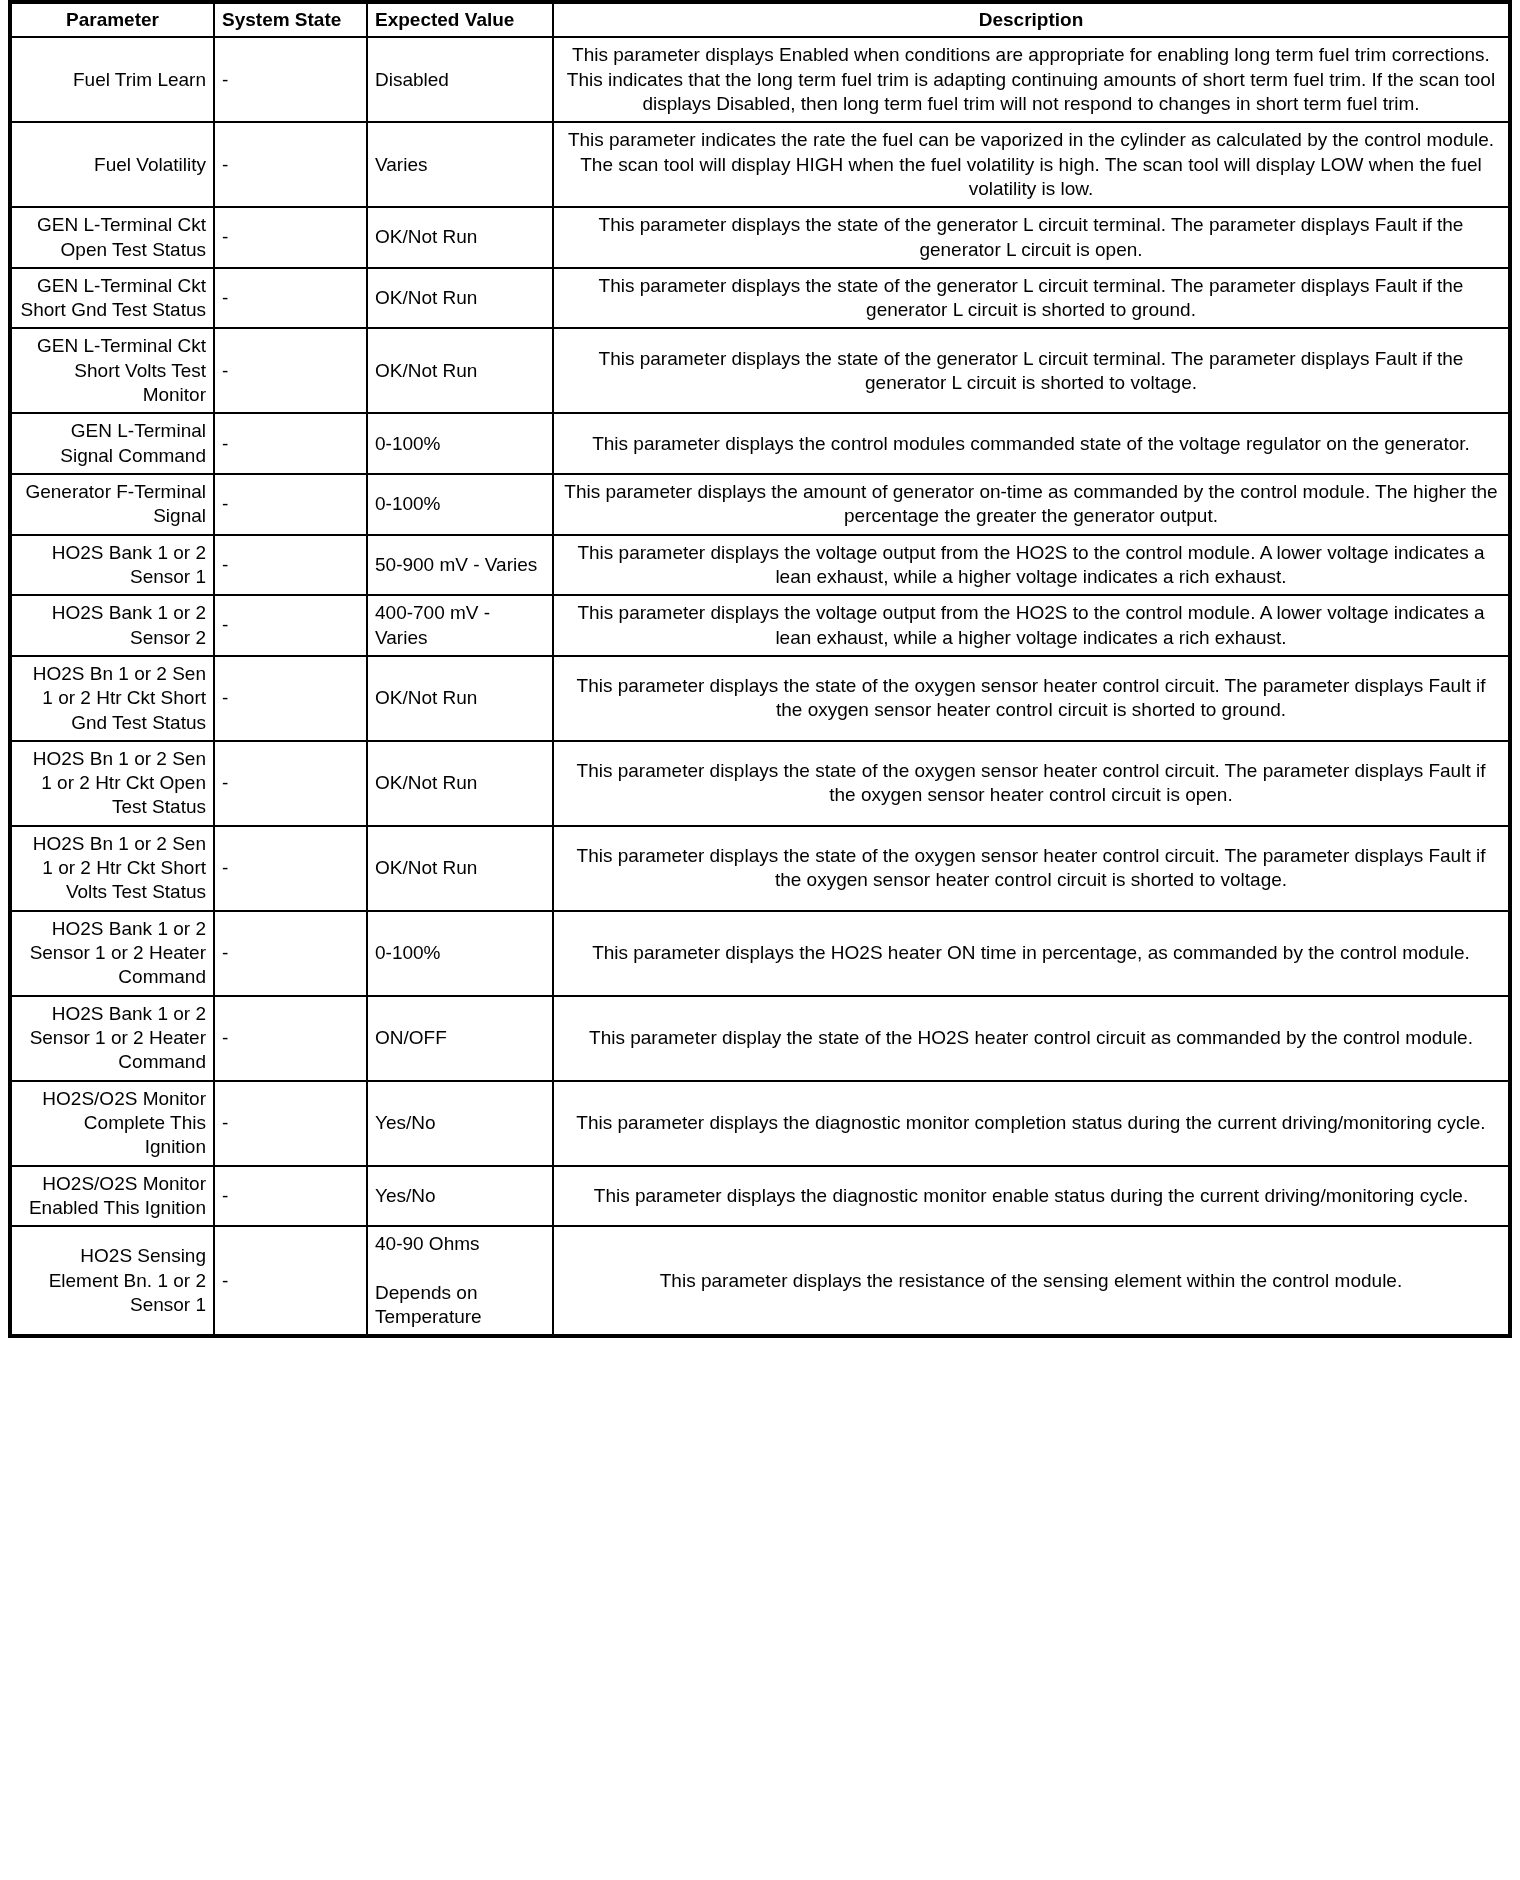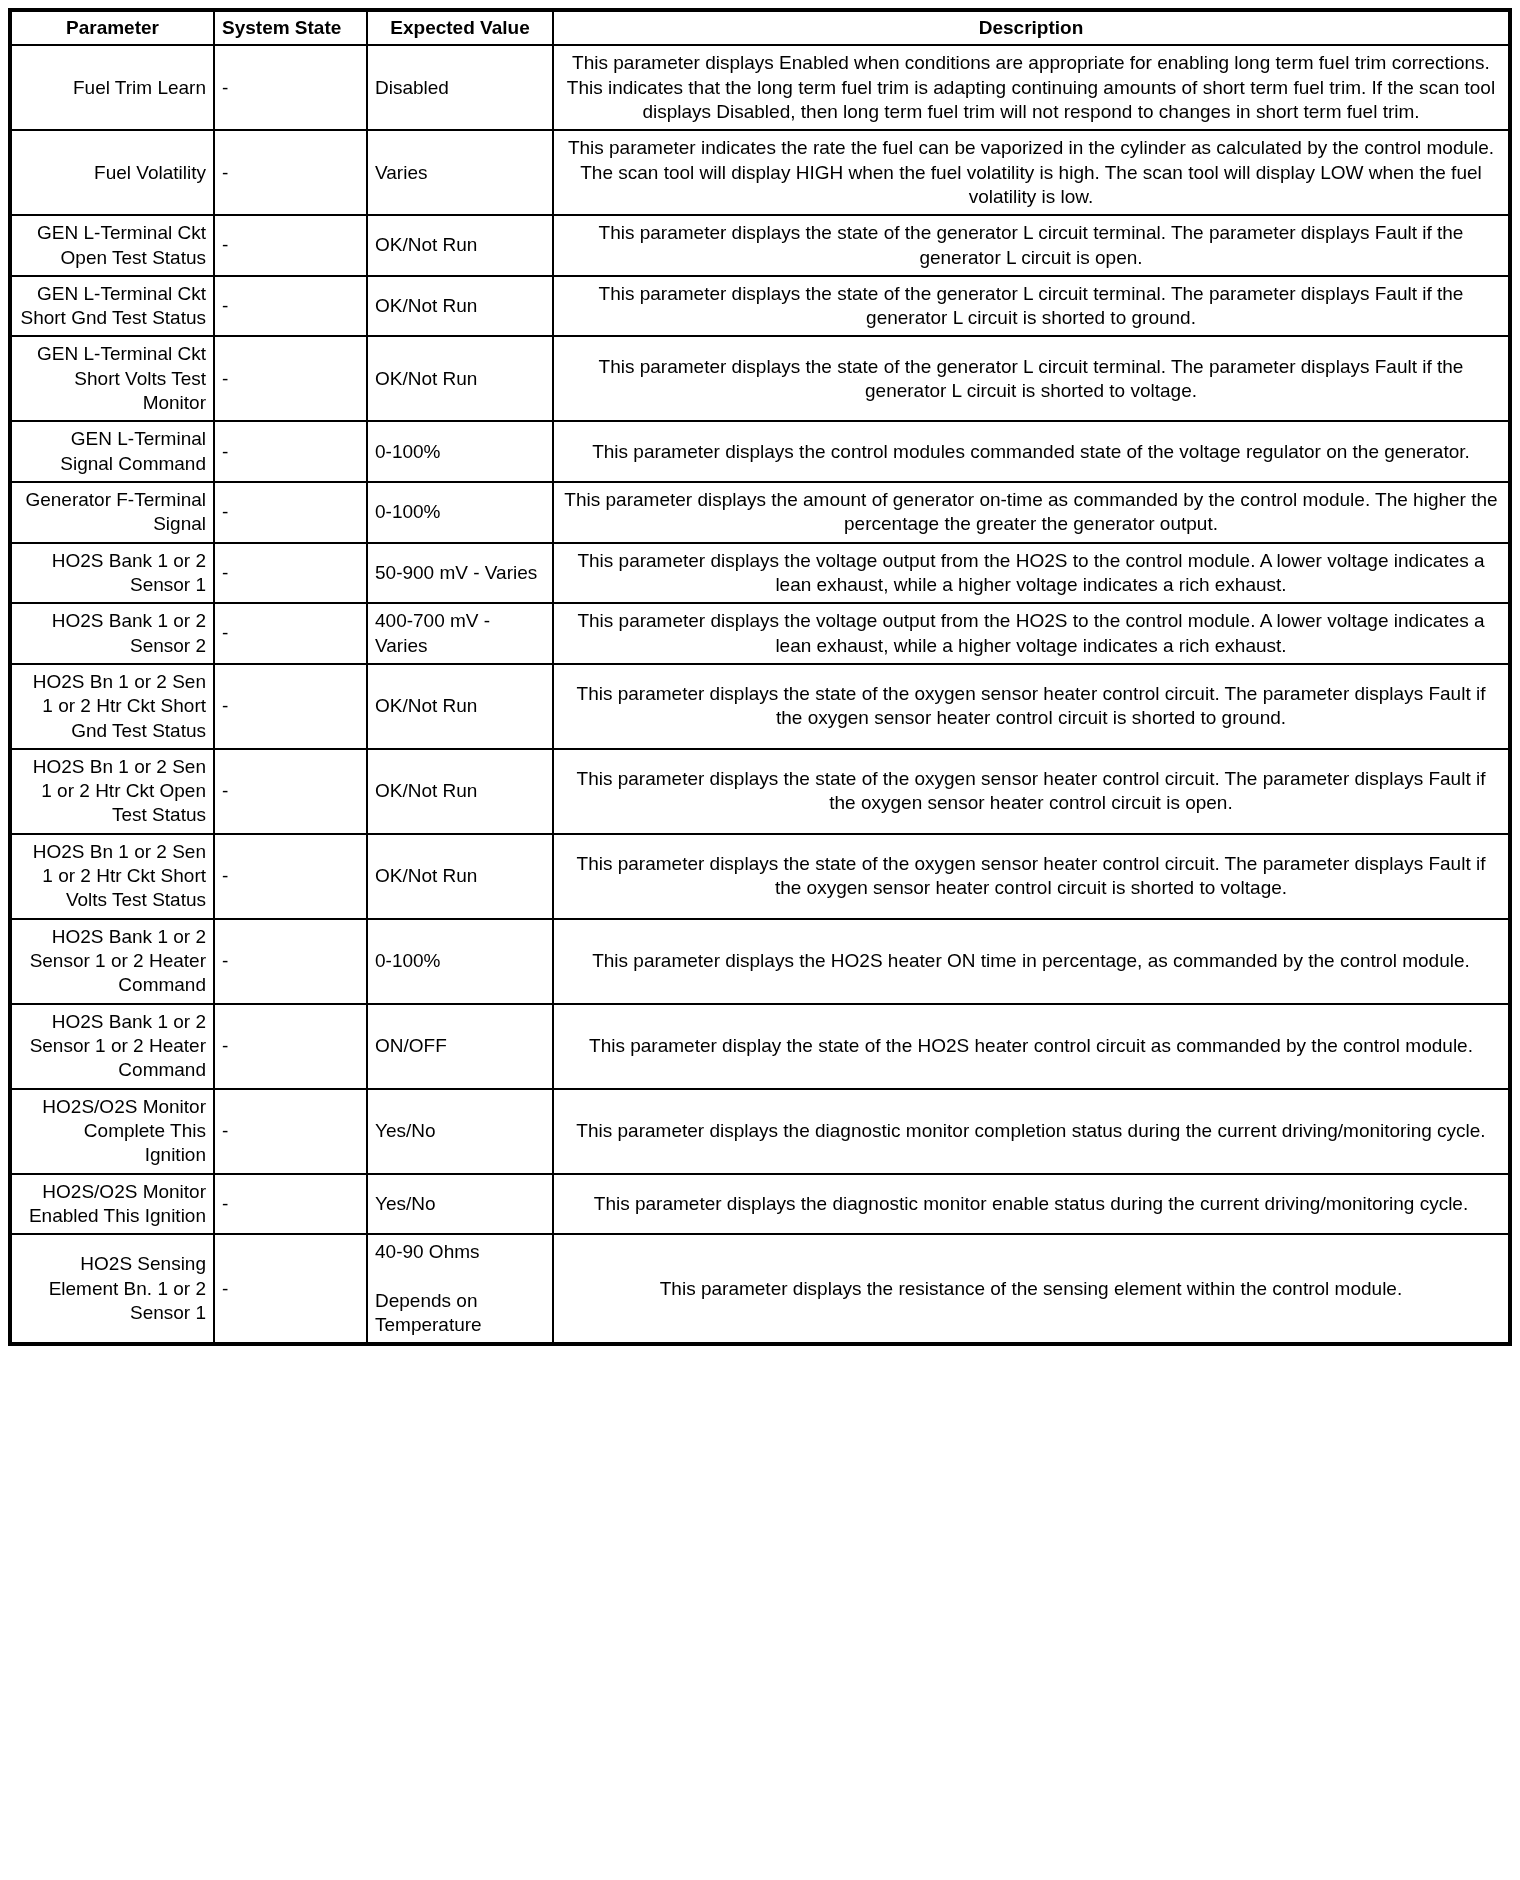--- a/index.html
+++ b/index.html
@@ -6,21 +6,21 @@
   html, body {
     margin: 0;
     padding: 0;
     background: #ffffff;
     font-family: "Liberation Sans", sans-serif;
     color: #000000;
   }
   .page {
     width: 1520px;
     min-height: 1880px;
-    padding: 8px 8px 10px 8px;
+    padding: 0 8px 10px 8px;
     background: #ffffff;
   }
   table.param-table {
     width: 100%;
     border-collapse: collapse;
     border: 4px solid #000000;
     table-layout: fixed;
   }
   table.param-table th,
   table.param-table td {
@@ -30,21 +30,21 @@
     padding: 5px 7px;
     vertical-align: middle;
     word-wrap: break-word;
   }
   table.param-table th {
     font-weight: bold;
     padding: 4px 7px;
   }
   th.col-param   { width: 13.6%; text-align: center; }
   th.col-state   { width: 10.2%; text-align: left; }
-  th.col-expected{ width: 12.4%; text-align: center; margin-top: 36px; }
+  th.col-expected{ width: 12.4%; text-align: left; margin-top: 36px; }
   th.col-desc    { width: 63.8%; text-align: center; }
   td.col-param   { text-align: right; }
   td.col-state   { text-align: left; }
   td.col-expected{ text-align: left; white-space: pre-line; }
   td.col-desc    { text-align: center; }
 </style>
 </head>
 <body>
 
 <div class="page">

